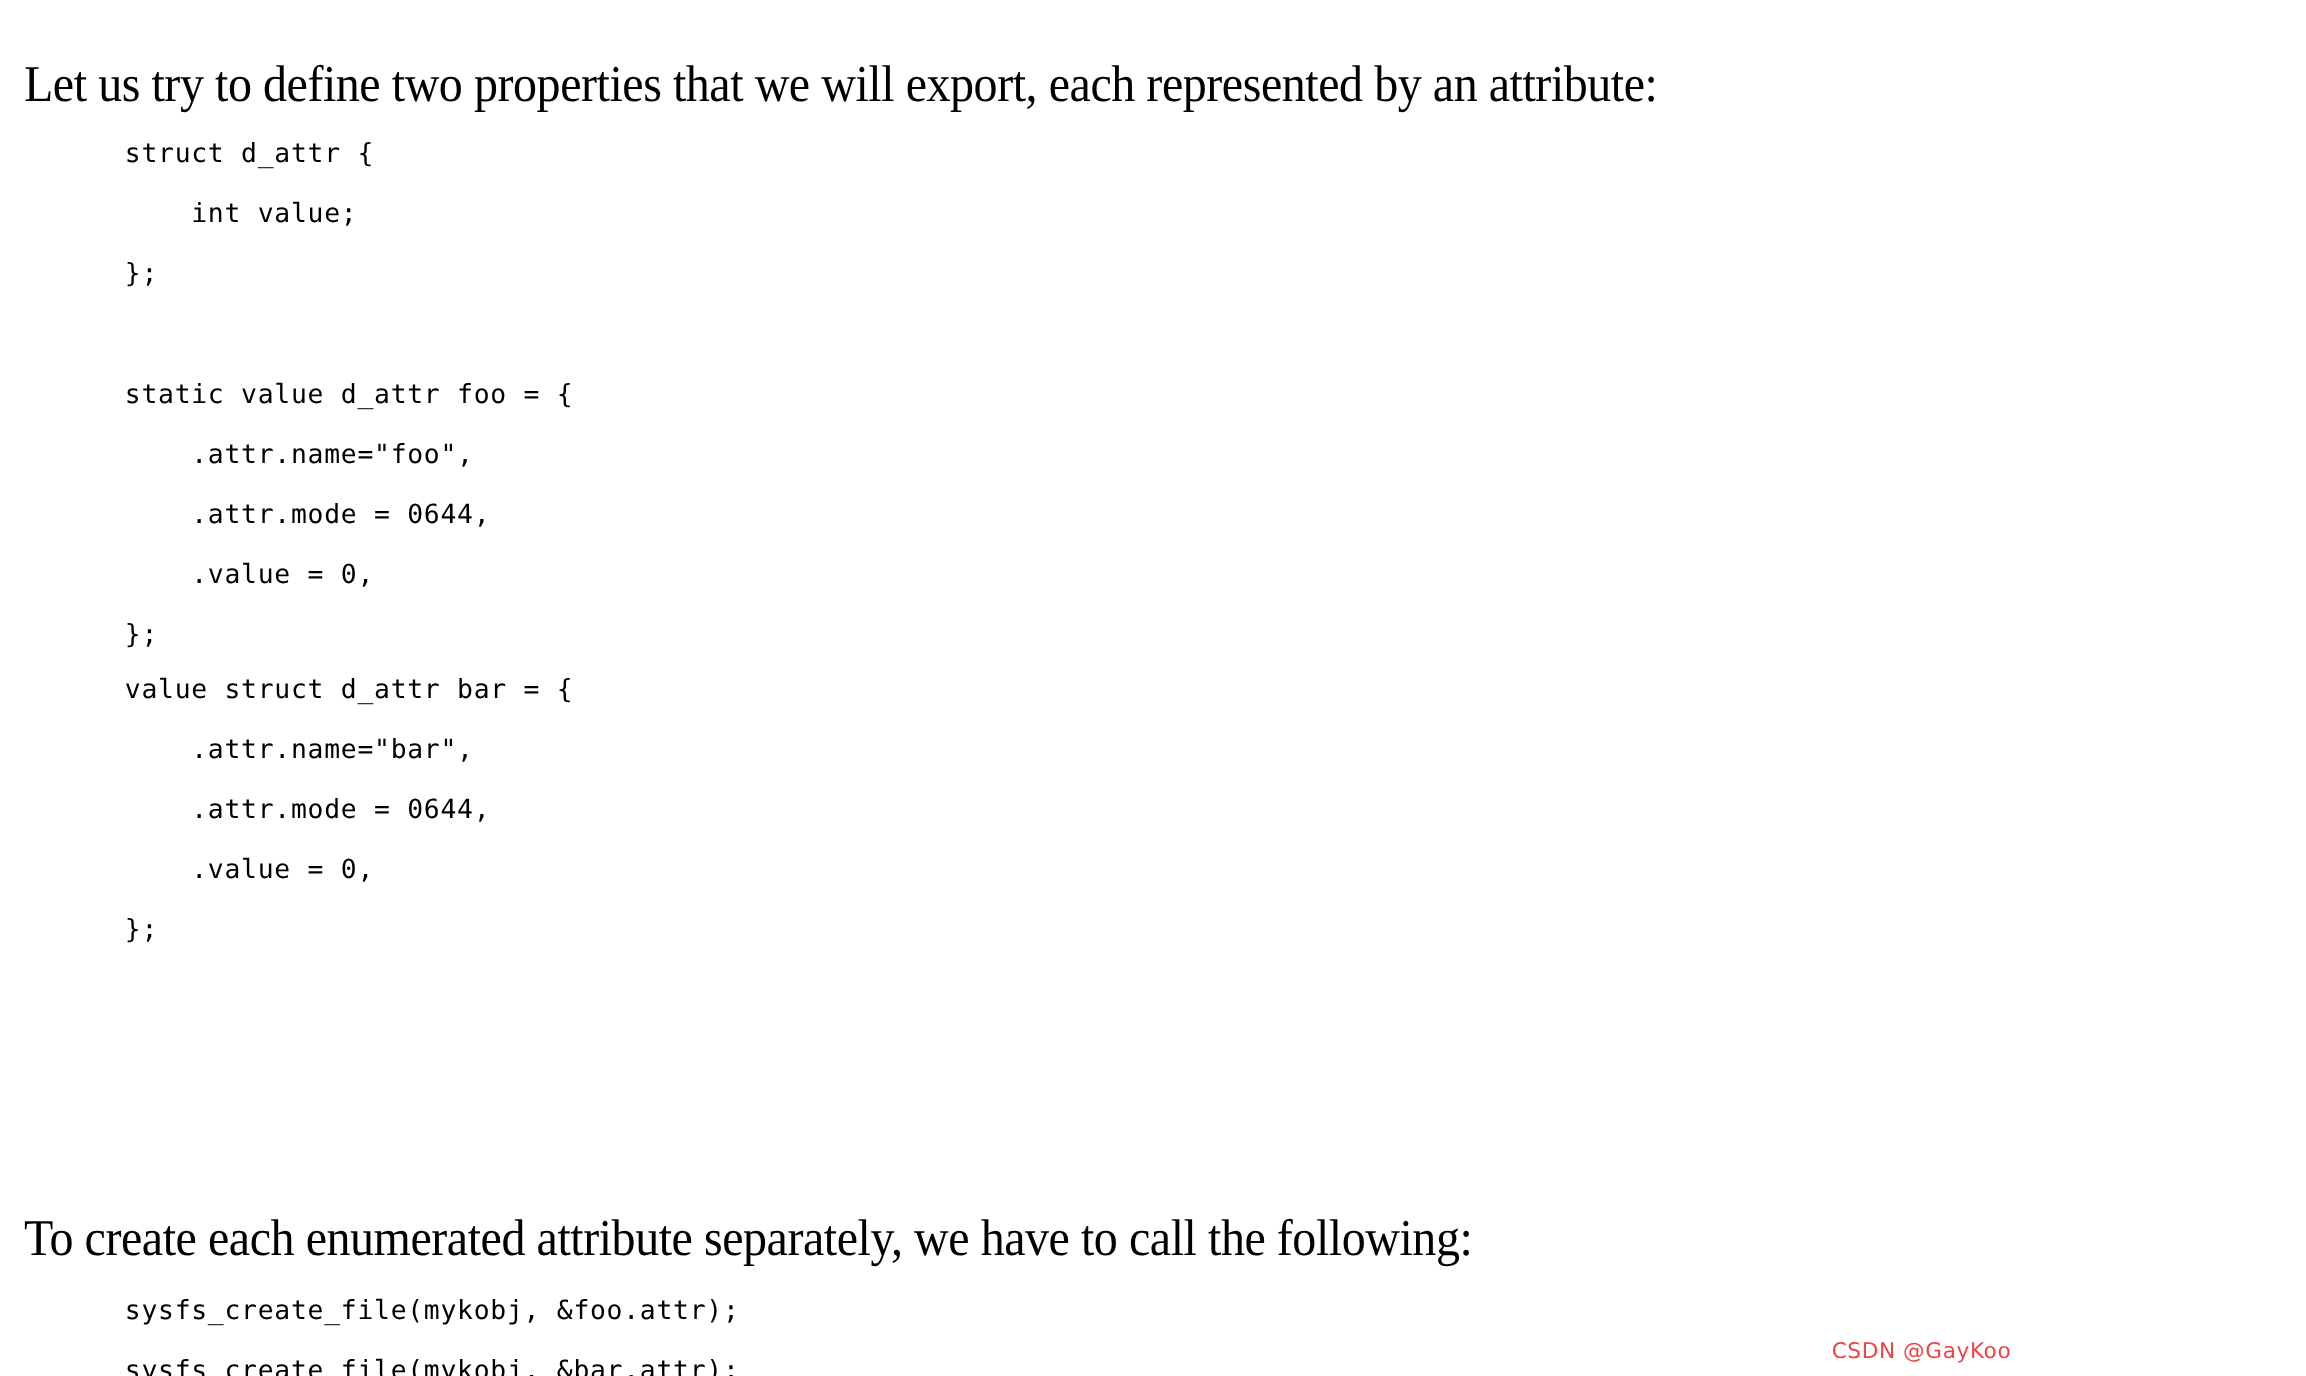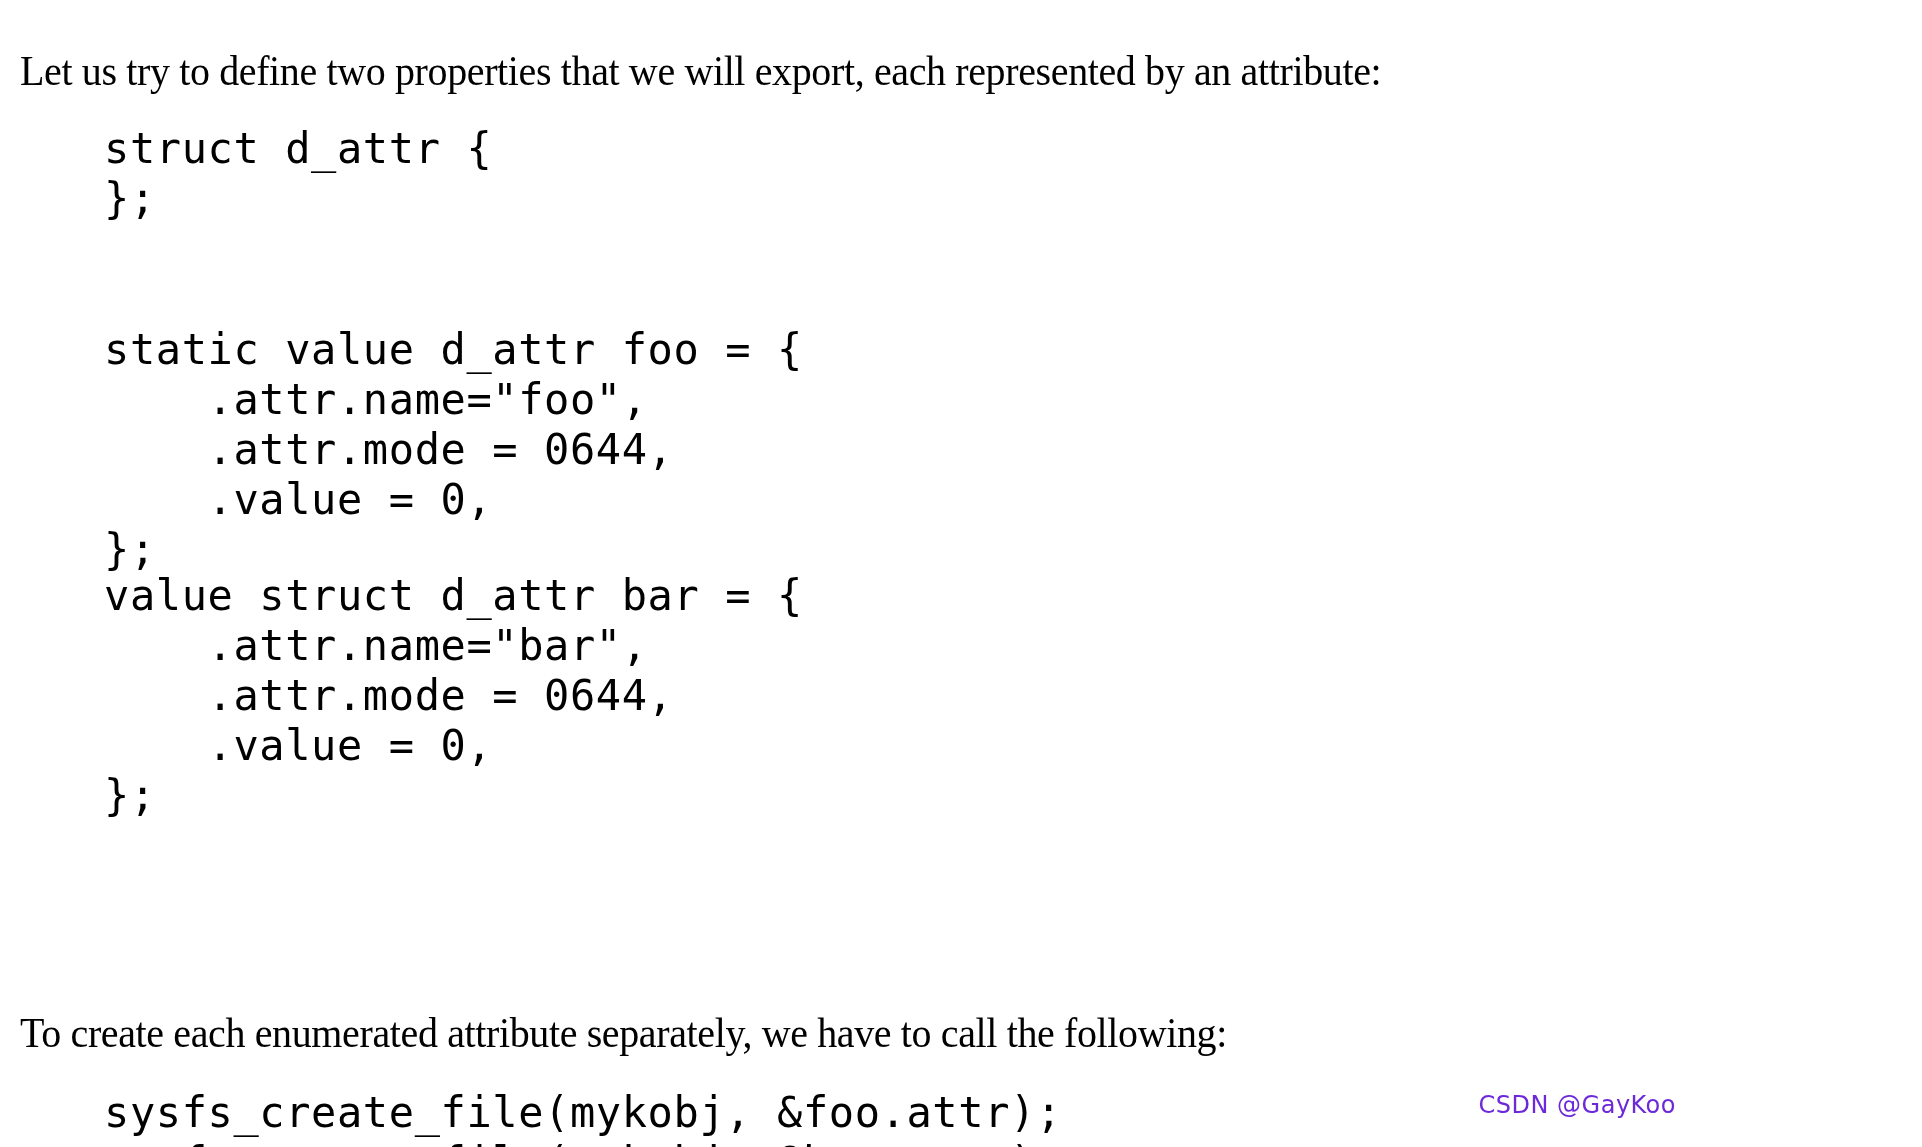--- a/index.html
+++ b/index.html
@@ -38,57 +38,57 @@
   }
 
   #intro-paragraph { top: 6px; }
   #create-paragraph { top: 968px; }
 
   
   .code-block {
     position: absolute;
     left: 104px;
     font-family: "DejaVu Sans Mono", "Liberation Mono", monospace;
-    font-size: 42px;
+    font-size: 22px;
     line-height: 50px;
     color: #000000;
     white-space: pre;
     letter-spacing: 0.6px;
   }
 
   #code-struct       { top: 82px; }
   #code-foo          { top: 283px; }
   #code-bar          { top: 529px; }
   #code-sysfs-calls  { top: 1046px; }
 
   .code-line {
     display: block;
     height: 50px;
   }
 
   
   #watermark {
     position: absolute;
     right: 24px;
-    bottom: 28px;
+    bottom: 10px;
     font-family: "DejaVu Sans", "Liberation Sans", sans-serif;
-    font-size: 24px;
-    color: #6d28d9;
+    font-size: 18px;
+    color: #ef4444;
     letter-spacing: 0.5px;
     white-space: nowrap;
   }
 </style>
 </head>
 <body>
 
 <div class="page">
 
   <p class="prose" id="intro-paragraph">Let us try to define two properties that we will export, each represented by an attribute:</p>
 
-  <pre class="code-block" id="code-struct"><span class="code-line">struct d_attr {</span><span class="code-line">};</span></pre>
+  <pre class="code-block" id="code-struct"><span class="code-line">struct d_attr {</span><span class="code-line">    int value;</span><span class="code-line">};</span></pre>
 
   <pre class="code-block" id="code-foo"><span class="code-line">static value d_attr foo = {</span><span class="code-line">    .attr.name="foo",</span><span class="code-line">    .attr.mode = 0644,</span><span class="code-line">    .value = 0,</span><span class="code-line">};</span></pre>
 
   <pre class="code-block" id="code-bar"><span class="code-line">value struct d_attr bar = {</span><span class="code-line">    .attr.name="bar",</span><span class="code-line">    .attr.mode = 0644,</span><span class="code-line">    .value = 0,</span><span class="code-line">};</span></pre>
 
   <p class="prose" id="create-paragraph">To create each enumerated attribute separately, we have to call the following:</p>
 
   <pre class="code-block" id="code-sysfs-calls"><span class="code-line">sysfs_create_file(mykobj, &amp;foo.attr);</span><span class="code-line">sysfs_create_file(mykobj, &amp;bar.attr);</span></pre>
 
   <div id="watermark">CSDN @GayKoo</div>

